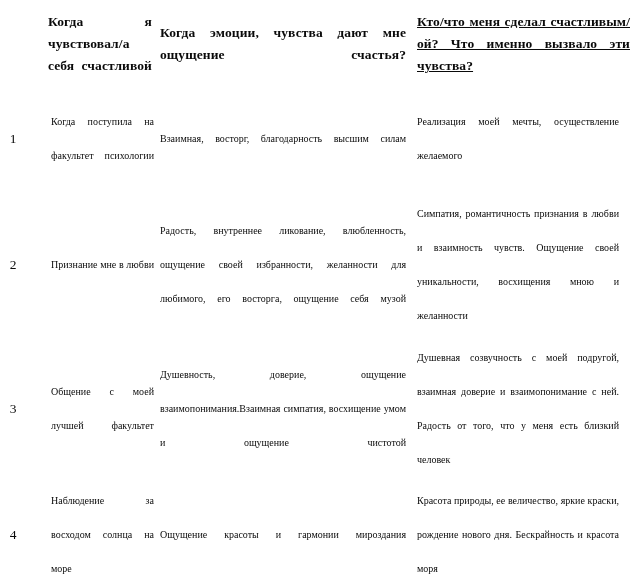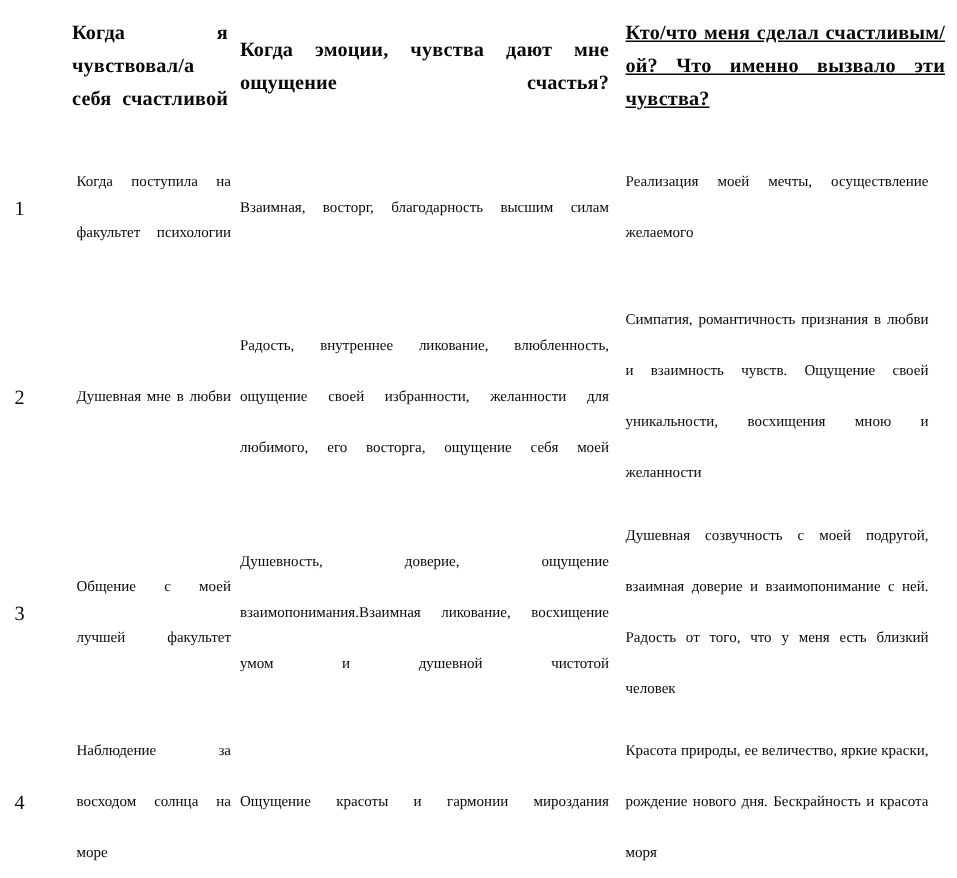--- a/index.html
+++ b/index.html
@@ -113,29 +113,29 @@
 
       <tr class="r-1">
         <td class="num-cell">1</td>
         <td class="body-cell one">Когда поступила на факультет психологии</td>
         <td class="body-cell two">Взаимная, восторг, благодарность высшим силам</td>
         <td class="body-cell three">Реализация моей мечты, осуществление желаемого</td>
       </tr>
 
       <tr class="r-2">
         <td class="num-cell">2</td>
-        <td class="body-cell one">Душевная мне в любви</td>
-        <td class="body-cell two">Радость, внутреннее ликование, влюбленность, ощущение своей избранности, желанности для любимого, его восторга, ощущение себя моей</td>
+        <td class="body-cell one">Признание мне в любви</td>
+        <td class="body-cell two">Радость, внутреннее ликование, влюбленность, ощущение своей избранности, желанности для любимого, его восторга, ощущение себя музой</td>
         <td class="body-cell three">Симпатия, романтичность признания в любви и взаимность чувств. Ощущение своей уникальности, восхищения мною и желанности</td>
       </tr>
 
       <tr class="r-3">
         <td class="num-cell">3</td>
         <td class="body-cell one">Общение с моей лучшей факультет</td>
-        <td class="body-cell two">Душевность, доверие, ощущение взаимопонимания.Взаимная ликование, восхищение умом и душевной чистотой</td>
+        <td class="body-cell two">Душевность, доверие, ощущение взаимопонимания.Взаимная симпатия, восхищение умом и ощущение чистотой</td>
         <td class="body-cell three">Душевная созвучность с моей подругой, взаимная доверие и взаимопонимание с ней. Радость от того, что у меня есть близкий человек</td>
       </tr>
 
       <tr class="r-4">
         <td class="num-cell">4</td>
         <td class="body-cell one">Наблюдение за восходом солнца на море</td>
         <td class="body-cell two">Ощущение красоты и гармонии мироздания</td>
         <td class="body-cell three">Красота природы, ее величество, яркие краски, рождение нового дня. Бескрайность и красота моря</td>
       </tr>
 

